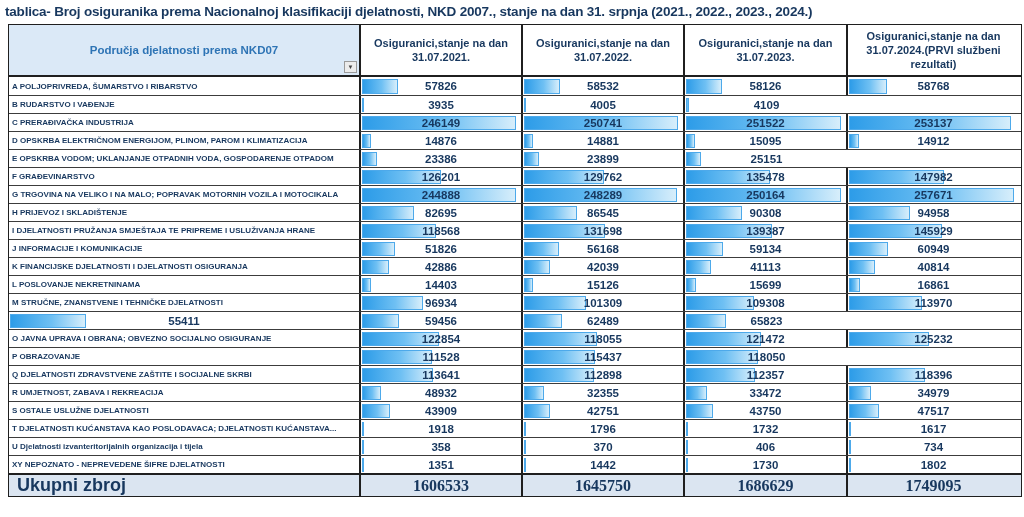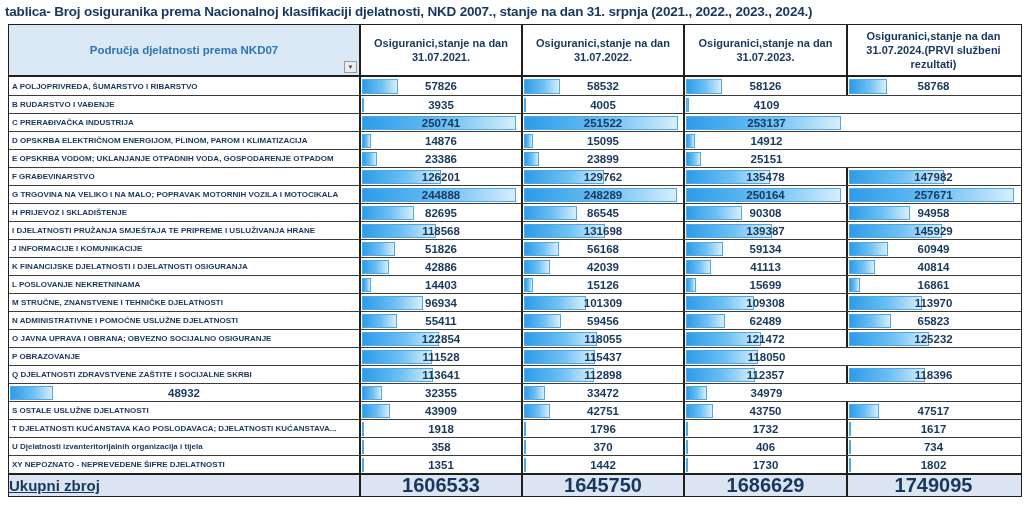--- a/index.html
+++ b/index.html
@@ -63,22 +63,22 @@
     position: absolute; left: 1px; top: 1.5px; bottom: 1.5px;
     background: linear-gradient(90deg, #2d9ce8 0%, #6fc0f3 55%, #d7eefb 100%);
     border: 1px solid #4da9ea;
   }
   .num {
     position: relative; z-index: 1;
     font-size: 11.5px; font-weight: bold; color: #17375e;
   }
 
   .trow.total { height: 23px; border-top: 2px solid #1f1f1f; background: #dbe5f1; }
-  .trow.total .tlabel { font-size: 15px; padding-left: 0; letter-spacing: 0; text-decoration: underline; }
-  .trow.total .num { font-size: 20px; }
+  .trow.total .tlabel { font-size: 18px; padding-left: 8px; letter-spacing: 0; }
+  .trow.total .num { font-size: 16px; font-family: Liberation Serif, serif; }
 </style>
 </head>
 <body>
 
 <div class="page">
 
   <div class="title">tablica- Broj osiguranika prema Nacionalnoj klasifikaciji djelatnosti, NKD 2007., stanje na dan 31. srpnja (2021., 2022., 2023., 2024.)</div>
 
   <div class="table">
 
@@ -125,38 +125,46 @@
           </div>
           <div class="tcell">
             <div class="databar" style="width: 1.53886%;"></div>
             <span class="num">4109</span>
           </div>
         </div>
         <div class="trow">
           <div class="tlabel">C PRERAĐIVAČKA INDUSTRIJA</div>
           <div class="tcell">
             <div class="databar" style="width: 96.5%;"></div>
+            <span class="num">246149</span>
+          </div>
+          <div class="tcell">
+            <div class="databar" style="width: 96.5%;"></div>
             <span class="num">250741</span>
           </div>
           <div class="tcell">
             <div class="databar" style="width: 96.5%;"></div>
             <span class="num">251522</span>
           </div>
           <div class="tcell">
             <div class="databar" style="width: 94.802%;"></div>
             <span class="num">253137</span>
           </div>
         </div>
         <div class="trow">
           <div class="tlabel">D OPSKRBA ELEKTRIČNOM ENERGIJOM, PLINOM, PAROM I KLIMATIZACIJA</div>
           <div class="tcell">
             <div class="databar" style="width: 5.83197%;"></div>
             <span class="num">14876</span>
           </div>
           <div class="tcell">
+            <div class="databar" style="width: 5.72709%;"></div>
+            <span class="num">14881</span>
+          </div>
+          <div class="tcell">
             <div class="databar" style="width: 5.79141%;"></div>
             <span class="num">15095</span>
           </div>
           <div class="tcell">
             <div class="databar" style="width: 5.58467%;"></div>
             <span class="num">14912</span>
           </div>
         </div>
         <div class="trow">
           <div class="tlabel">E OPSKRBA VODOM; UKLANJANJE OTPADNIH VODA, GOSPODARENJE OTPADOM</div>
@@ -319,21 +327,20 @@
           <div class="tcell">
             <div class="databar" style="width: 41.9376%;"></div>
             <span class="num">109308</span>
           </div>
           <div class="tcell">
             <div class="databar" style="width: 42.6827%;"></div>
             <span class="num">113970</span>
           </div>
         </div>
         <div class="trow">
-          <div class="tlabel">N ADMINISTRATIVNE I POMOĆNE USLUŽNE DJELATNOSTI</div>
           <div class="tcell">
             <div class="databar" style="width: 21.7233%;"></div>
             <span class="num">55411</span>
           </div>
           <div class="tcell">
             <div class="databar" style="width: 22.8822%;"></div>
             <span class="num">59456</span>
           </div>
           <div class="tcell">
             <div class="databar" style="width: 23.9748%;"></div>
@@ -391,20 +398,21 @@
           <div class="tcell">
             <div class="databar" style="width: 43.1074%;"></div>
             <span class="num">112357</span>
           </div>
           <div class="tcell">
             <div class="databar" style="width: 44.3403%;"></div>
             <span class="num">118396</span>
           </div>
         </div>
         <div class="trow">
+          <div class="tlabel">R UMJETNOST, ZABAVA I REKREACIJA</div>
           <div class="tcell">
             <div class="databar" style="width: 12.1614%;"></div>
             <span class="num">48932</span>
           </div>
           <div class="tcell">
             <div class="databar" style="width: 12.4521%;"></div>
             <span class="num">32355</span>
           </div>
           <div class="tcell">
             <div class="databar" style="width: 12.842%;"></div>

